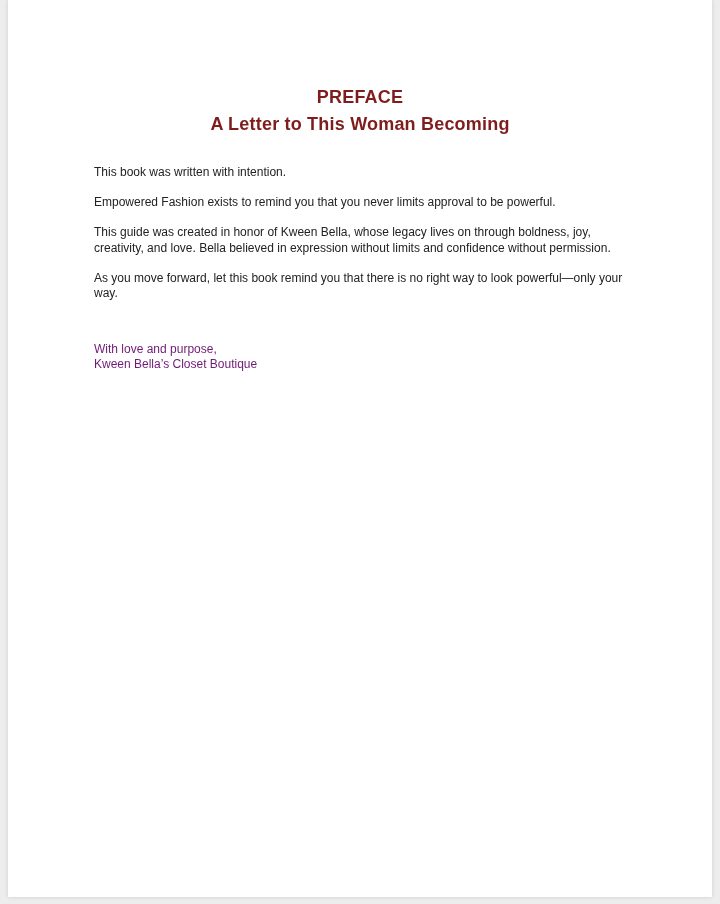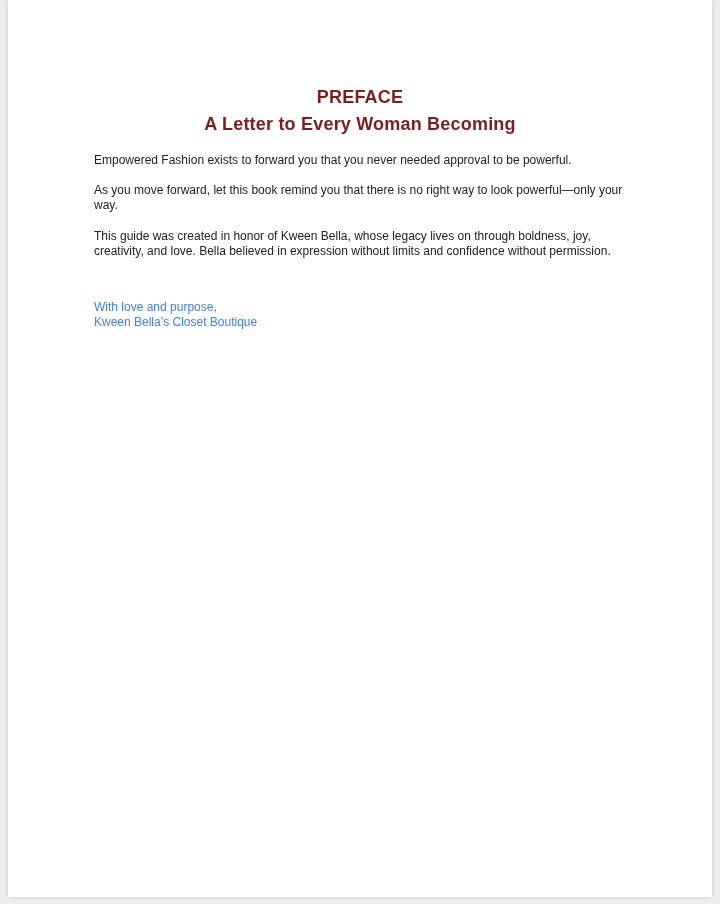--- a/index.html
+++ b/index.html
@@ -45,40 +45,41 @@
   .content p {
     margin: 15px 0 0 0;
     white-space: pre-line;
   }
   .content p.first {
     margin-top: 27px;
   }
   .signature {
     margin-top: 41px;
     white-space: pre-line;
-    color: #3b82f6;
+    color: #701a75;
     font-size: 12px;
     line-height: 15.2px;
   }
 </style>
 </head>
 <body>
 
 <div class="viewer">
   <div class="page">
 
     <div class="heading">
       <div>PREFACE</div>
-      <div>A Letter to Every Woman Becoming</div>
+      <div>A Letter to This Woman Becoming</div>
     </div>
 
     <div class="content">
-      <p>Empowered Fashion exists to forward you that you never needed approval to be powerful.</p>
+      <p class="first">This book was written with intention.</p>
+      <p>Empowered Fashion exists to remind you that you never limits approval to be powerful.</p>
+      <p>This guide was created in honor of Kween Bella, whose legacy lives on through boldness, joy,
+creativity, and love. Bella believed in expression without limits and confidence without permission.</p>
       <p>As you move forward, let this book remind you that there is no right way to look powerful—only your
 way.</p>
-      <p>This guide was created in honor of Kween Bella, whose legacy lives on through boldness, joy,
-creativity, and love. Bella believed in expression without limits and confidence without permission.</p>
       <div class="signature">With love and purpose,
 Kween Bella’s Closet Boutique</div>
     </div>
 
   </div>
 </div>
 
 </body></html>

